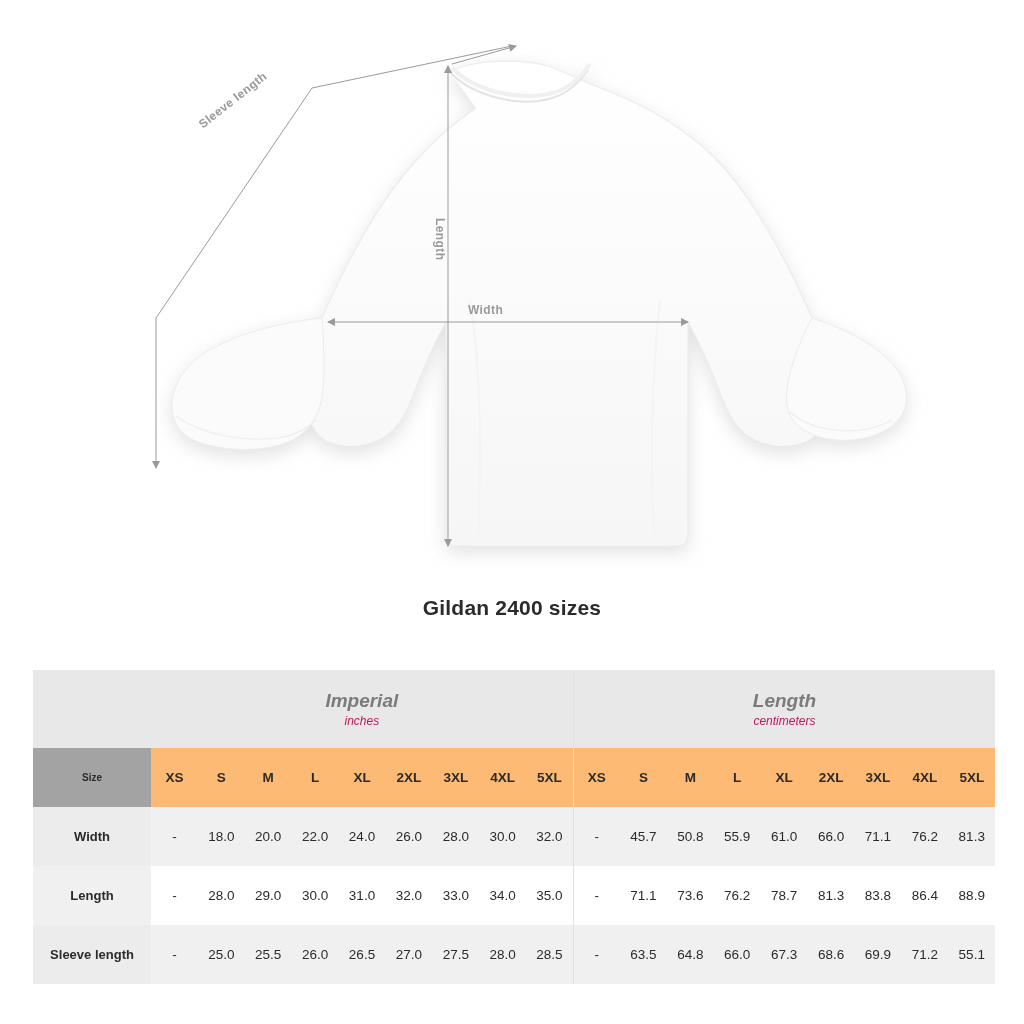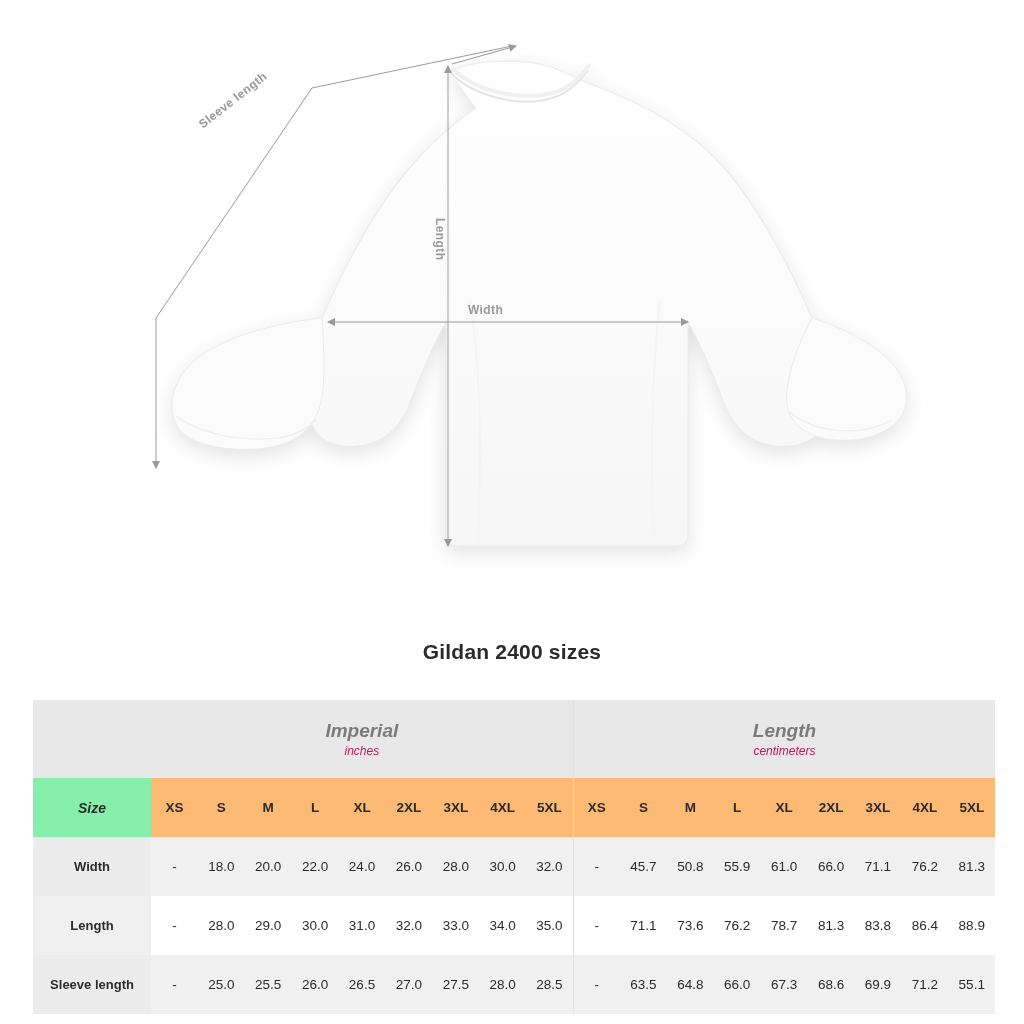--- a/index.html
+++ b/index.html
@@ -45,21 +45,20 @@
   #label-width {
     left: 468px; top: 303px;
   }
 
   
   #title-block {
     position: absolute;
     left: 0; top: 596px;
     width: 1024px;
     text-align: center;
-    margin-top: 44px;
   }
   #chart-title {
     font-size: 21px;
     font-weight: bold;
     color: #2b2b2b;
     margin: 0;
     letter-spacing: 0.2px;
   }
   #chart-note {
     font-size: 12.5px;
@@ -71,21 +70,20 @@
   
   #size-table-wrap {
     position: absolute;
     left: 33px; top: 670px;
     width: 958px;
   }
   table.size-table {
     border-collapse: collapse;
     width: 958px;
     table-layout: fixed;
-    margin-top: 30px;
   }
   table.size-table td, table.size-table th {
     border: none;
     padding: 0;
     text-align: center;
     vertical-align: middle;
   }
   .unit-head {
     height: 78px;
     background: #e8e8e8;
@@ -104,23 +102,22 @@
     margin-top: 3px;
   }
   .head-row td {
     height: 59px;
     background: #fdba74;
     font-size: 13.5px;
     font-weight: bold;
     color: #2b2b2b;
   }
   .head-row td.rowlabel-head {
-    background: #86efac;
-    font-size: 14px;
-    font-style: italic;
+    background: #a3a3a3;
+    font-size: 10px;
   }
   .data-row td {
     height: 59px;
     font-size: 13.5px;
     color: #2b2b2b;
   }
   .data-row.shade td { background: #f0f0f0; }
   .data-row.plain td { background: #ffffff; }
   .data-row td.rowlabel {
     font-weight: bold;

